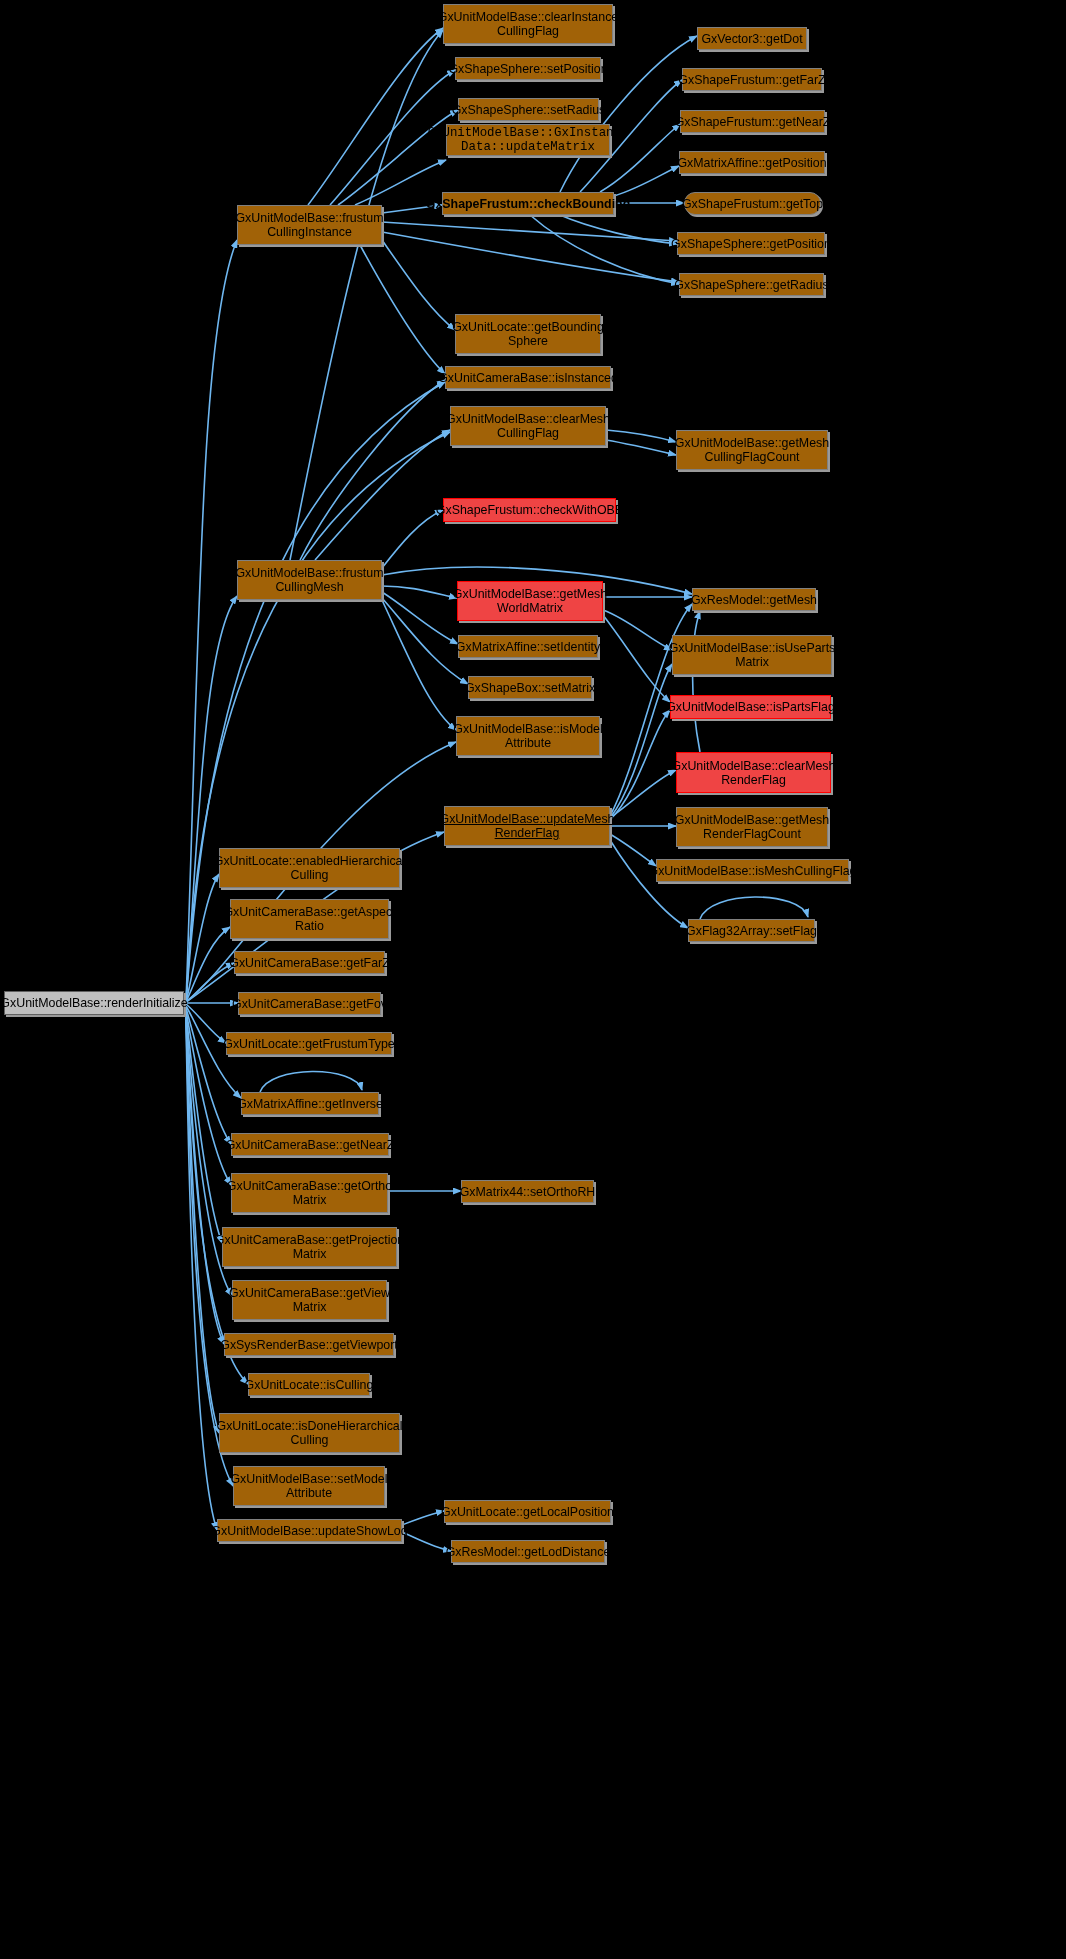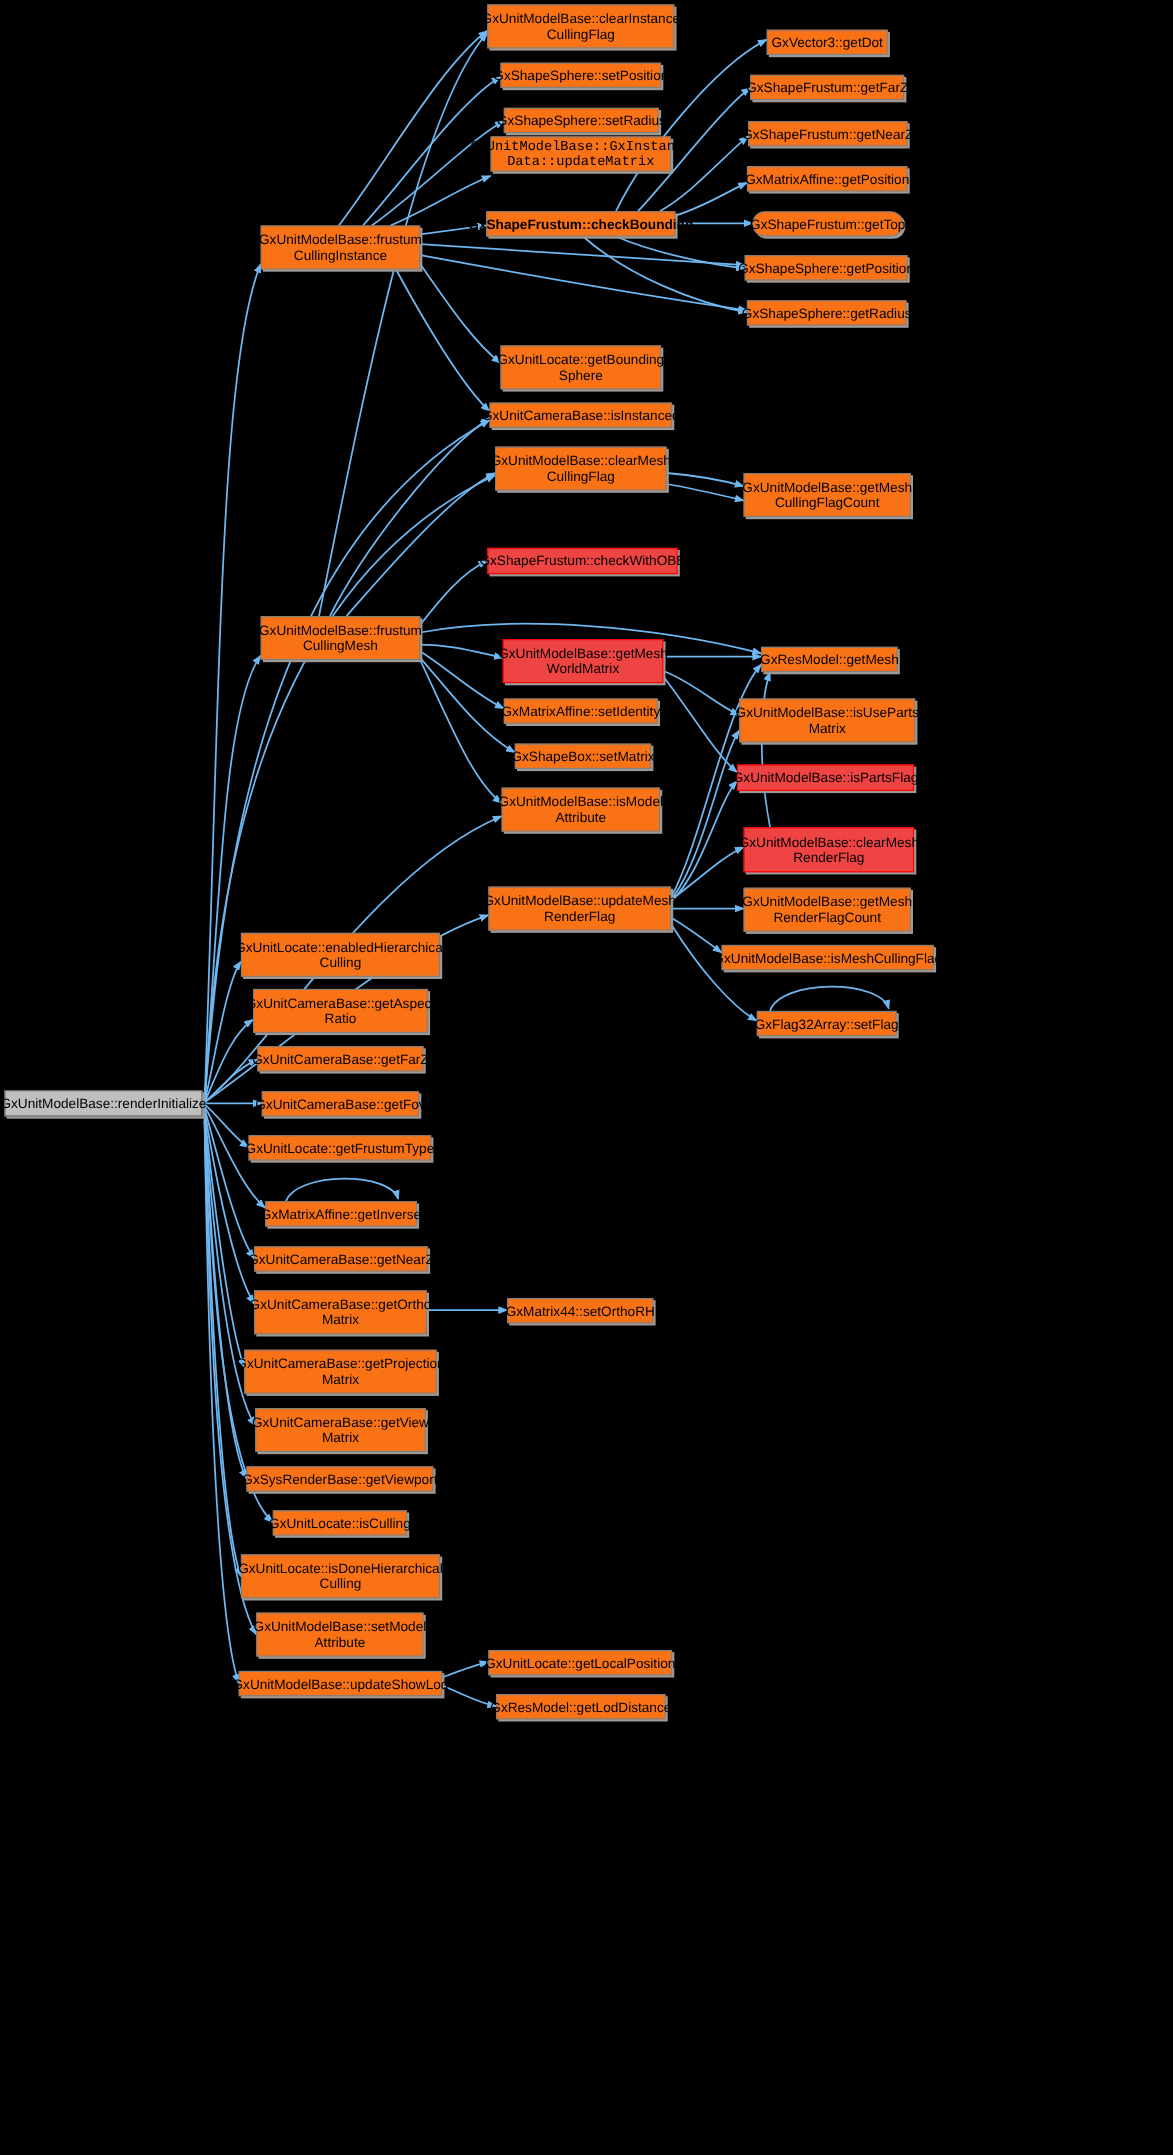--- a/index.html
+++ b/index.html
@@ -1,19 +1,19 @@
 <!DOCTYPE html>
 <html><head>
 <meta charset="utf-8">
 <style>
   html,body{margin:0;padding:0;background:#000;}
   #stage{position:relative;width:1066px;height:1959px;background:#000;overflow:hidden;
          font-family:"Liberation Sans", sans-serif;}
   svg.edges{position:absolute;left:0;top:0;width:1066px;height:1959px;pointer-events:none;}
-  .node{position:absolute;box-sizing:border-box;background:#f97316;border:1px solid #808080;
+  .node{position:absolute;box-sizing:border-box;background:#a16207;border:1px solid #808080;
         box-shadow:2px 2px 0 0 #9a9a9a;display:flex;align-items:center;justify-content:center;
         text-align:center;color:#000;font-size:12.4px;line-height:14px;padding:1px 4px;
         white-space:pre-line;letter-spacing:0px;}
   .node.root{background:#bfbfbf;border:1px solid #606060;}
   .node.hl{background:#ef4444;border:1.6px solid #ff0000;box-shadow:2px 2px 0 0 #9a9a9a;}
 </style>
 </head>
 <body>
 
 <div id="stage">
@@ -123,21 +123,21 @@
       <div class="node" style="left: 692px; top: 588px; width: 124px; height: 23px;">GxResModel::getMesh</div>
       <div class="node" style="left: 458px; top: 635px; width: 140px; height: 23px;">GxMatrixAffine::setIdentity</div>
       <div class="node" style="left: 672px; top: 635px; width: 160px; height: 40px;">GxUnitModelBase::isUseParts
 Matrix</div>
       <div class="node" style="left: 468px; top: 676px; width: 124px; height: 23px;">GxShapeBox::setMatrix</div>
       <div class="node hl" style="left: 670px; top: 695px; width: 161px; height: 24px;">GxUnitModelBase::isPartsFlag</div>
       <div class="node" style="left: 456px; top: 716px; width: 144px; height: 40px;">GxUnitModelBase::isModel
 Attribute</div>
       <div class="node hl" style="left: 676px; top: 752px; width: 155px; height: 41px;">GxUnitModelBase::clearMesh
 RenderFlag</div>
-      <div class="node" style="left: 444px; top: 806px; width: 166px; height: 40px;">GxUnitModelBase::updateMesh
+      <div class="node" style="left: 444px; top: 806px; width: 166px; height: 40px; text-decoration: underline;">GxUnitModelBase::updateMesh
 RenderFlag</div>
       <div class="node" style="left: 676px; top: 807px; width: 152px; height: 40px;">GxUnitModelBase::getMesh
 RenderFlagCount</div>
       <div class="node" style="left: 656px; top: 859px; width: 193px; height: 23px;">GxUnitModelBase::isMeshCullingFlag</div>
       <div class="node" style="left: 688px; top: 919px; width: 127px; height: 23px;">GxFlag32Array::setFlag</div>
       <div class="node" style="left: 219px; top: 848px; width: 181px; height: 40px;">GxUnitLocate::enabledHierarchical
 Culling</div>
       <div class="node" style="left: 230px; top: 899px; width: 159px; height: 40px;">GxUnitCameraBase::getAspect
 Ratio</div>
       <div class="node" style="left: 234px; top: 951px; width: 151px; height: 23px;">GxUnitCameraBase::getFarZ</div>

